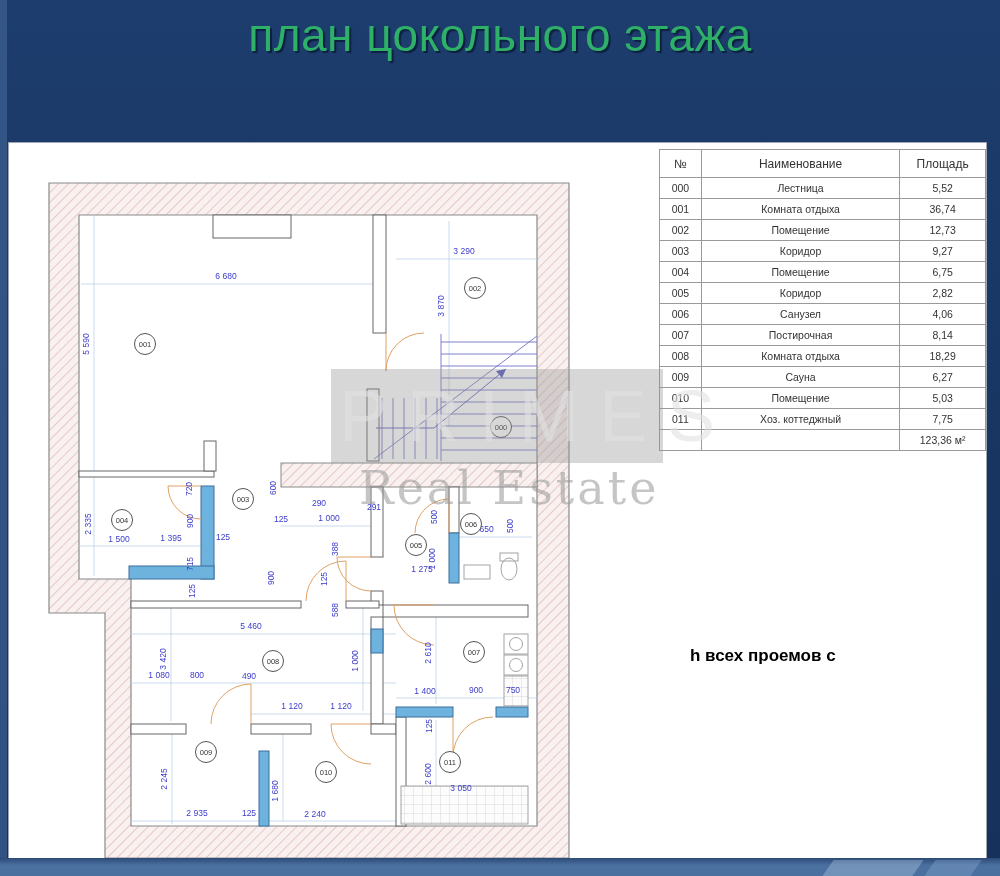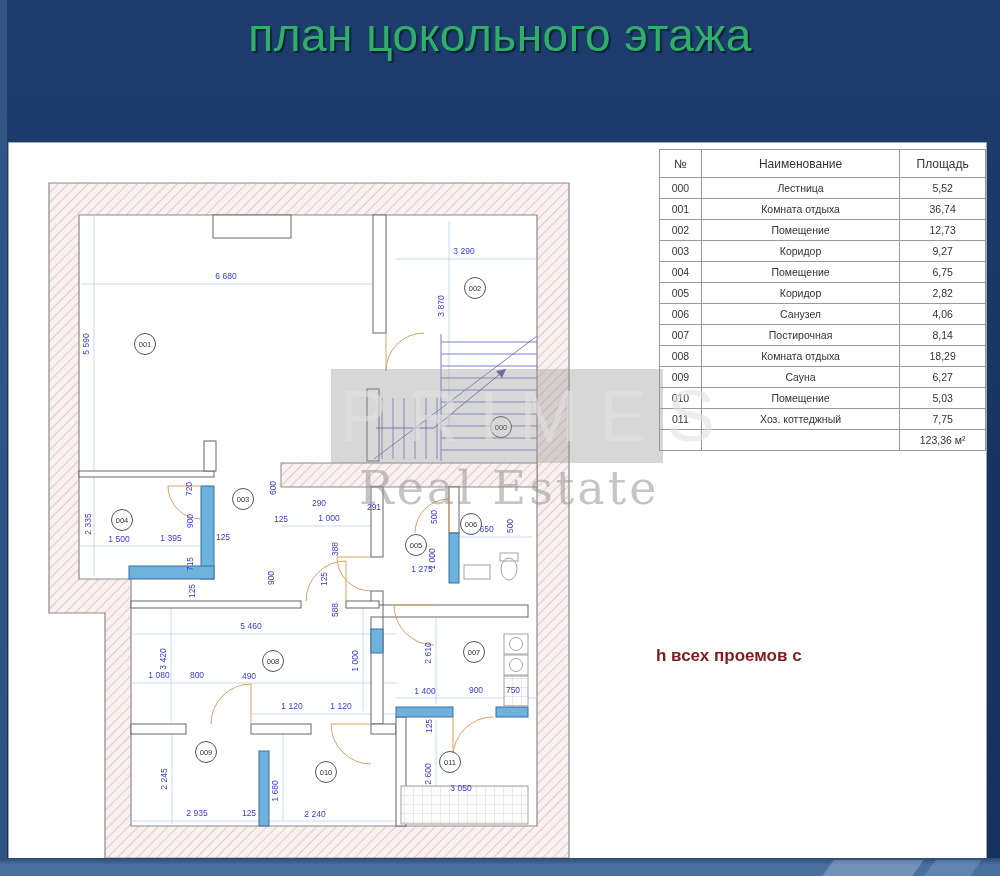--- a/index.html
+++ b/index.html
@@ -27,21 +27,21 @@
   .wave.w2{left:930px;width:46px;background:rgba(160,190,225,.28);}
   
   .areas{position:absolute;left:650px;top:6px;border-collapse:collapse;color:#333;}
   .areas td,.areas th{border:1px solid #9a9a9a;padding:0 5px;font-weight:400;box-sizing:border-box;}
   .areas th{height:28px;font-size:12px;text-align:center;}
   .areas td{height:21px;font-size:10.5px;text-align:center;}
   .areas td.num{width:42px;text-align:center;}
   .areas td.nam{width:200px;}
   .areas td.ar{width:86px;}
   
-  .note{position:absolute;left:647px;top:501px;width:240px;color:#7f1d1d;font-size:17px;line-height:23px;font-weight:600;}
+  .note{position:absolute;left:681px;top:501px;width:240px;color:#000000;font-size:17px;line-height:23px;font-weight:600;}
   
   .wm-band{position:absolute;left:322px;top:226px;width:332px;height:94px;background:rgba(150,150,150,.38);overflow:visible;}
   .wm-primes{
     position:absolute;left:8px;top:2px;width:324px;
     font-family:Liberation Sans, sans-serif;font-size:72px;line-height:90px;
     color:rgba(225,225,225,.6);letter-spacing:20px;white-space:nowrap;
   }
   .wm-re{
     position:absolute;left:350px;top:318px;
     font-family:"DejaVu Serif", serif;font-size:46px;

